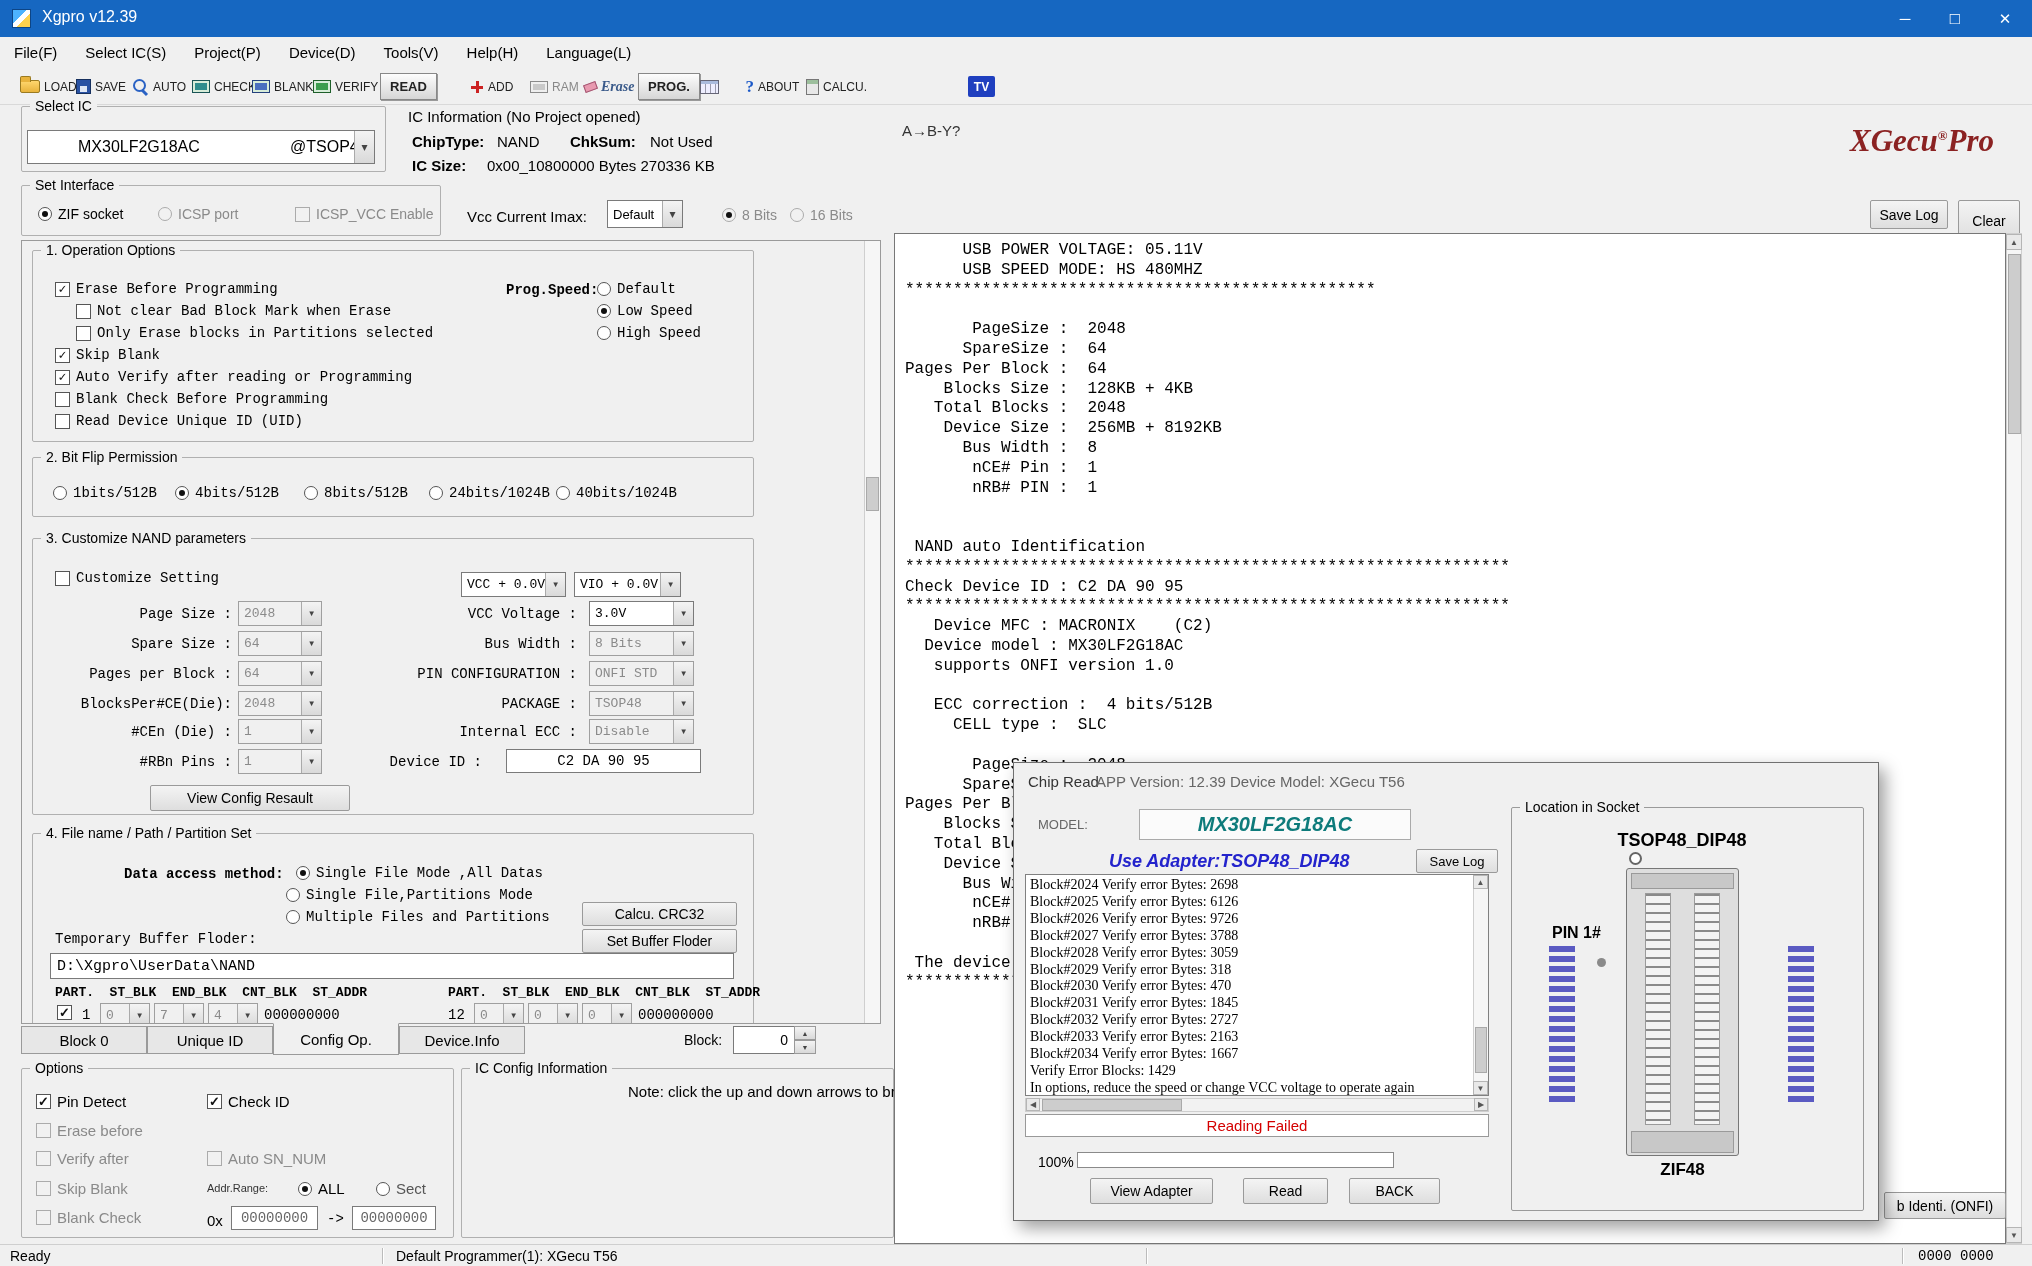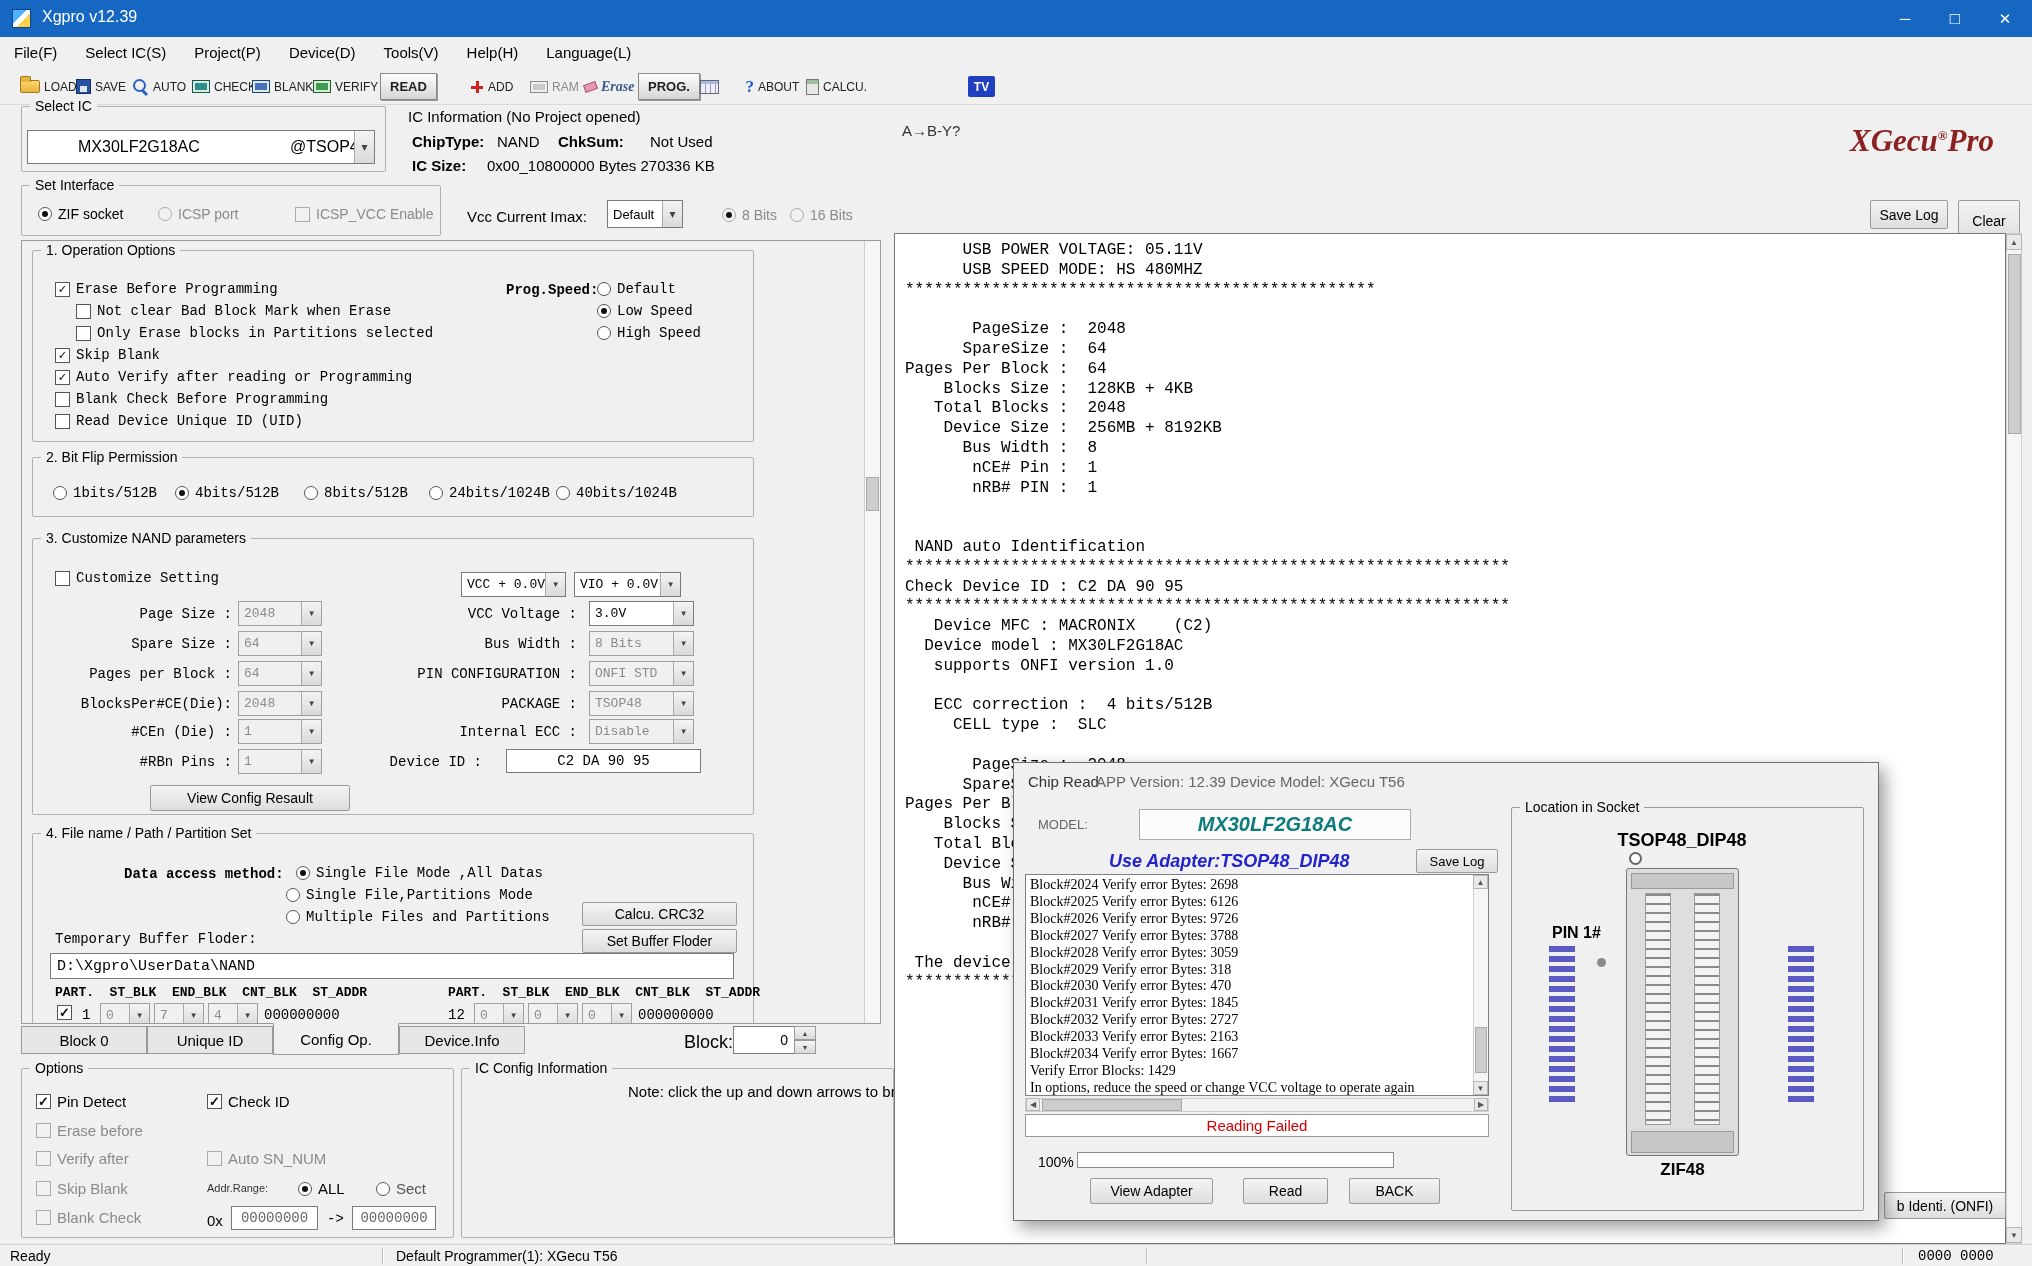--- a/index.html
+++ b/index.html
@@ -191,21 +191,21 @@
     <span class="ctext" style="position:relative;">
       <span style="position:absolute;left:50px;">MX30LF2G18AC</span>
       <span style="position:absolute;left:262px;">@TSOP48</span>
     </span>
     <span class="cbtn"></span>
   </div>
 
   <span class="label" style="left:408px;top:108px;font-size:15px;">IC Information (No Project opened)</span>
   <span class="label bold" style="left:412px;top:133px;font-size:15px;">ChipType:</span>
   <span class="label" style="left:497px;top:133px;font-size:15px;">NAND</span>
-  <span class="label bold" style="left:558px;top:133px;font-size:15px;">ChkSum:</span>
+  <span class="label bold" style="left:570px;top:133px;font-size:15px;">ChkSum:</span>
   <span class="label" style="left:650px;top:133px;font-size:15px;text-align:right;">Not Used</span>
   <span class="label bold" style="left:412px;top:157px;font-size:15px;">IC Size:</span>
   <span class="label" style="left:487px;top:157px;font-size:15px;">0x00_10800000 Bytes 270336 KB</span>
 
   <span class="brand"><span>XGecu</span><sup>®</sup><span>Pro</span></span>
 
   <div class="group" style="left:21px;top:185px;width:420px;height:51px;">
     <span class="gtitle">Set Interface</span>
   </div>
   <span class="radio sel" style="left:38px;top:206px;">
@@ -461,21 +461,21 @@
     </span>
   <span class="tab" style="left:147px;width:126px;">
       <span>Unique ID</span>
     </span>
   <span class="tab active" style="left:273px;width:126px;">
       <span>Config Op.</span>
     </span>
   <span class="tab" style="left:399px;width:126px;">
       <span>Device.Info</span>
     </span>
-  <span class="label" style="left:684px;top:1032px;font-size:18px;">Block:</span>
+  <span class="label" style="left:684px;top:1032px;font-size:14px;">Block:</span>
   <div class="field" style="left:733px;top:1026px;width:62px;height:28px;justify-content:flex-end;"><span>0</span></div>
   <span class="spin-btn up" style="left:794px;top:1026px;"></span>
   <span class="spin-btn down" style="left:794px;top:1040px;"></span>
 
   <div class="group" style="left:21px;top:1068px;width:433px;height:170px;">
     <span class="gtitle">Options</span>
   </div>
   <span class="cb checked" style="left:36px;top:1093px;font-size:15px;">
       <span class="box"></span>
       <span>Pin Detect</span>

